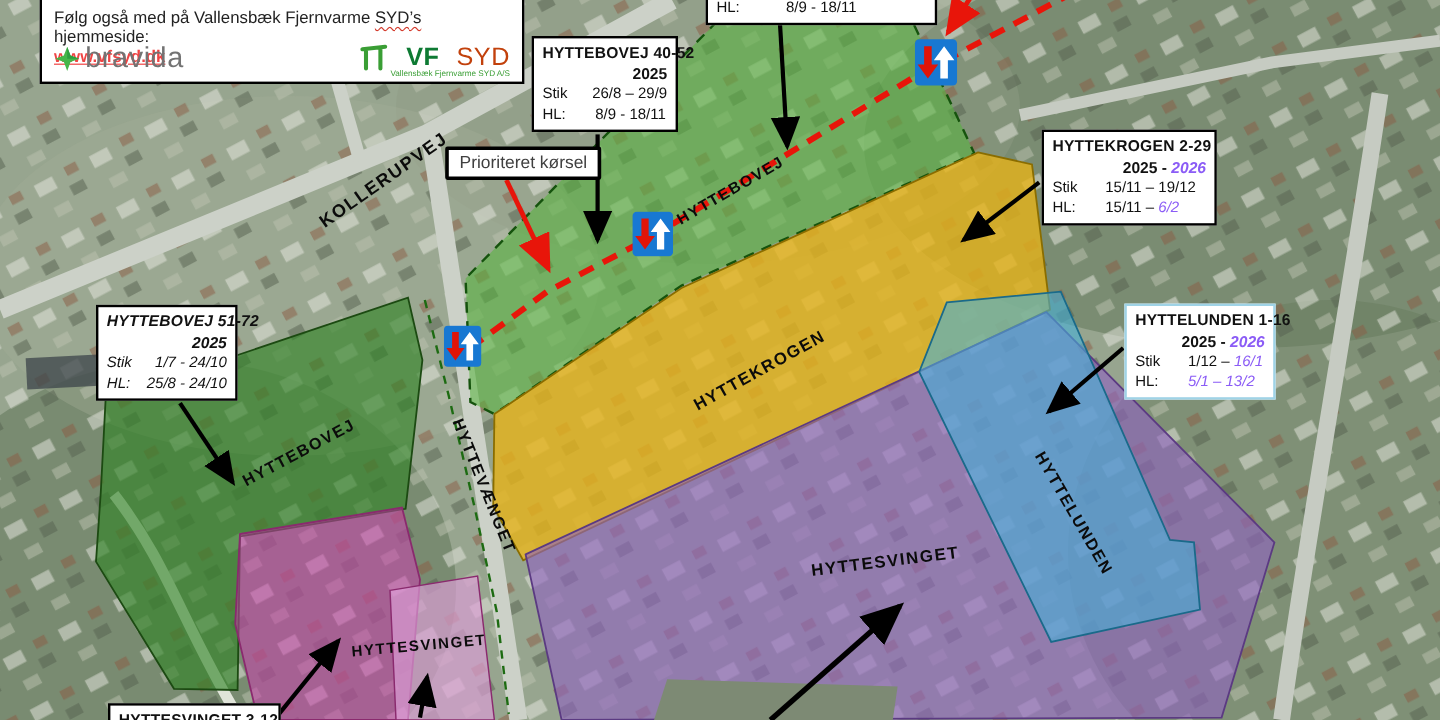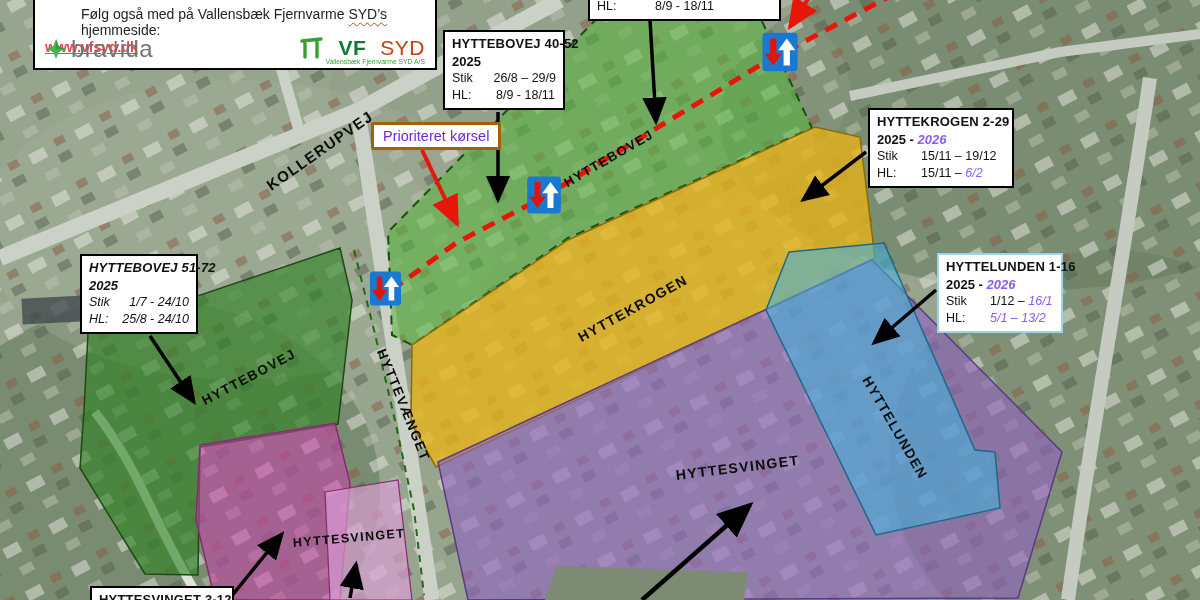--- a/index.html
+++ b/index.html
@@ -4,43 +4,43 @@
 <style>
   html,body{margin:0;padding:0;background:#222;}
   #stage{position:relative;width:1200px;height:600px;overflow:hidden;
          font-family:"Liberation Sans",sans-serif;background:#97a58f;}
   #stage svg.map{position:absolute;left:0;top:0;width:1200px;height:600px;display:block;}
 
   
   .ibox{position:absolute;background:#fff;border:2px solid #000;padding:3px 7px 4px 7px;
         font-size:12.5px;line-height:1.35;color:#111;box-sizing:border-box;white-space:nowrap;}
   .ib-title{font-weight:bold;font-size:13px;letter-spacing:.2px;}
-  .ib-year{font-weight:bold;font-size:13px;}
+  .ib-year{font-weight:bold;font-size:13px;text-align:right;}
   .ib-row{display:flex;}
   .ib-lab{display:inline-block;width:44px;}
   .red{color:#8b5cf6;font-style:italic;}
   .blue-border{border-color:#9fd3e6;}
 
   
   #header-box{position:absolute;left:33px;top:-2px;width:404px;height:72px;background:#fff;
               border:2px solid #000;box-sizing:border-box;padding:6px 8px 4px 10px;}
-  #header-line{font-size:14px;color:#222;margin-left:36px;}
+  #header-line{font-size:14px;color:#222;}
   #header-link{font-size:14px;font-weight:bold;color:#ef4444;text-decoration:underline;display:inline-block;margin-top:1px;}
   .squiggle{text-decoration:underline wavy #d43c2e 1px;text-underline-offset:3px;}
   #bravida{position:absolute;left:10px;bottom:5px;display:flex;align-items:center;gap:4px;}
   #bravida .btxt{font-size:24px;font-weight:normal;color:#737373;letter-spacing:.5px;}
   #vfsyd{position:absolute;right:10px;bottom:3px;text-align:right;}
   #vfsyd .row{display:flex;align-items:center;gap:14px;justify-content:flex-end;}
   #vfsyd .vf{font-size:21px;font-weight:bold;color:#0e7a33;letter-spacing:.5px;}
   #vfsyd .syd{font-size:21px;color:#c2410c;letter-spacing:.5px;}
   #vfsyd .sub{font-size:6.8px;color:#3a9e35;margin-top:-2px;}
 
   
-  #priority-box{position:absolute;left:371px;top:122px;background:#fff;border:3px solid #a16207;
-                border-radius:2px;color:#6d28d9;font-size:14.5px;padding:3px 9px;white-space:nowrap;}
+  #priority-box{position:absolute;left:371px;top:122px;background:#fff;border:3px solid #000000;
+                border-radius:2px;color:#404040;font-size:14.5px;padding:3px 9px;white-space:nowrap;}
 
   
   .street{position:absolute;font-weight:bold;color:#0b0b0b;white-space:nowrap;
           transform-origin:0 50%;letter-spacing:1.4px;}
 </style>
 </head>
 <body>
 
 <div id="stage">
 

